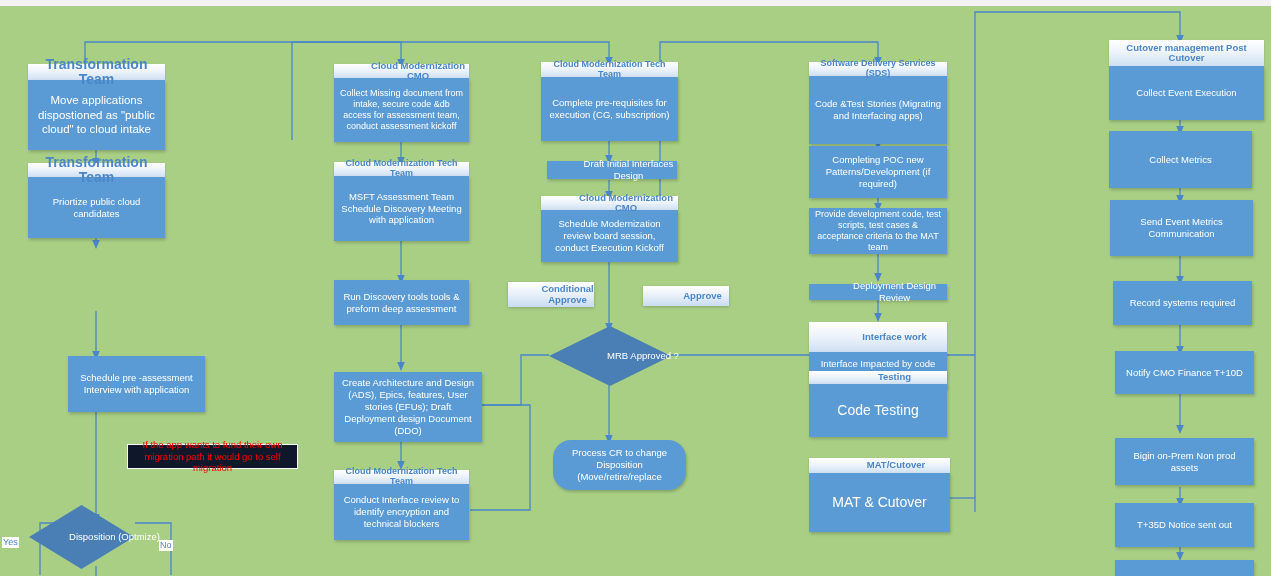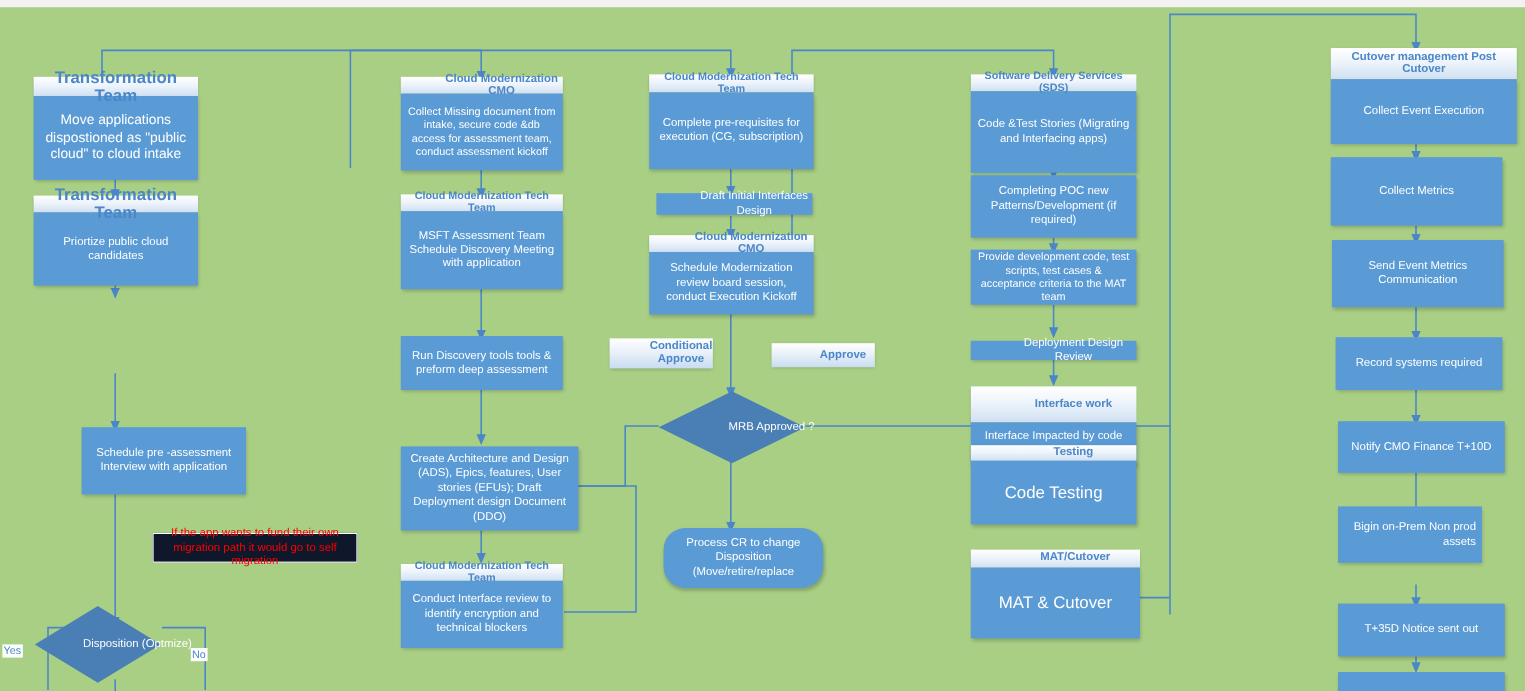--- a/index.html
+++ b/index.html
@@ -220,18 +220,18 @@
   </div>
 
   <div class="node body t10" style="left:1109px;top:131px;width:143px;height:57px;padding:2px 5px;">Collect Metrics</div>
 
   <div class="node body t10" style="left:1110px;top:200px;width:143px;height:56px;padding:2px 5px;">Send Event Metrics Communication</div>
 
   <div class="node body t10" style="left:1113px;top:281px;width:139px;height:44px;padding:2px 5px;">Record systems required</div>
 
   <div class="node body t10" style="left:1115px;top:351px;width:139px;height:43px;padding:2px 5px;">Notify CMO Finance T+10D</div>
 
-  <div class="node body t10" style="left:1115px;top:422px;width:120px;height:47px;padding:2px 5px;text-align:right;">Bigin on-Prem Non prod assets</div>
+  <div class="node body t10" style="left:1115px;top:438px;width:139px;height:47px;padding:2px 5px;">Bigin on-Prem Non prod assets</div>
 
   <div class="node body t10" style="left:1115px;top:503px;width:139px;height:44px;padding:2px 5px;">T+35D Notice sent out</div>
 
   <div class="node body t10" style="left:1115px;top:560px;width:139px;height:20px;padding:2px 5px;"></div>
 </div>
 
 </body></html>

